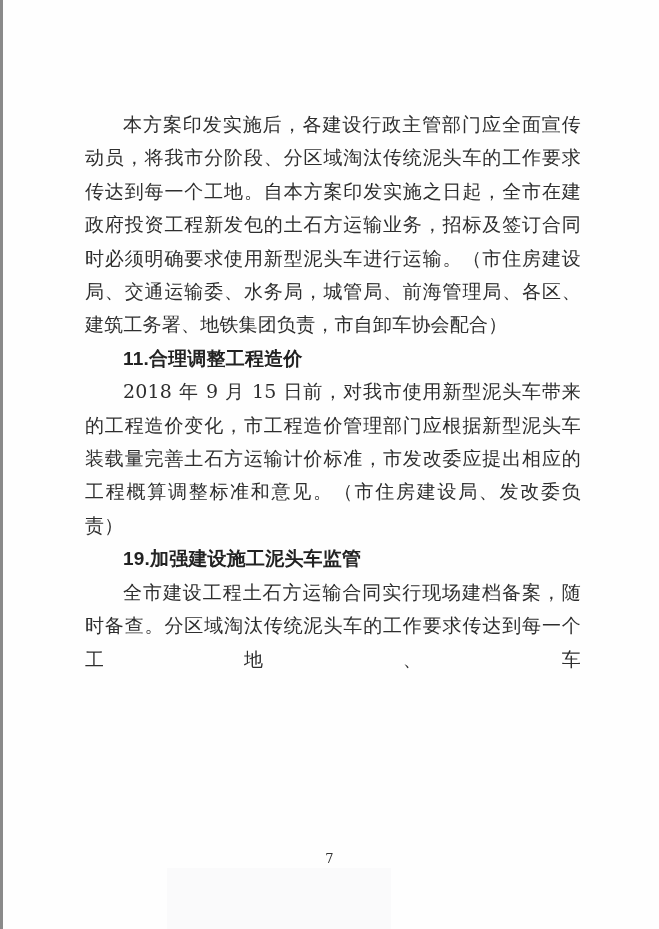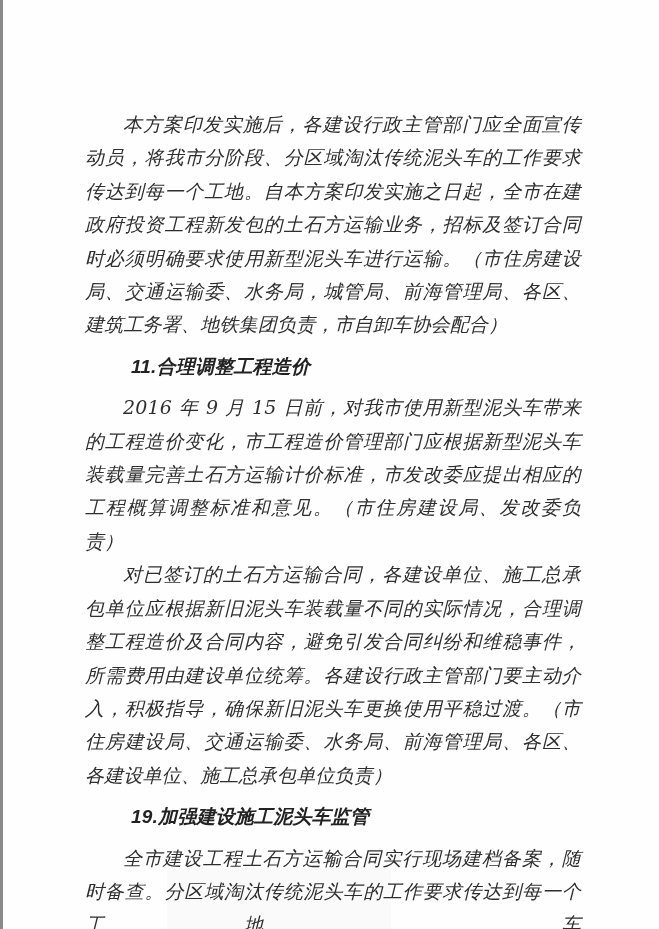--- a/index.html
+++ b/index.html
@@ -7,21 +7,20 @@
     padding: 0;
     background: #ffffff;
   }
   .page {
     position: relative;
     width: 659px;
     height: 929px;
     background: #fefefe;
     overflow: hidden;
     font-family: "DejaVu Serif", serif;
-    font-style: italic;
   }
   .edge-strip {
     position: absolute;
     left: 0;
     top: 0;
     width: 3px;
     height: 929px;
     background: #8a8a8a;
   }
   .scan-shade {
@@ -46,21 +45,21 @@
     text-align: justify;
     text-indent: 2em;
     letter-spacing: 0.2px;
     color: #2e2e2e;
     font-family: "DejaVu Serif", serif;
   }
   .body-para.continued {
     text-align-last: justify;
   }
   .section-heading {
-    margin: 8px;
+    margin: 0;
     font-size: 19px;
     font-weight: bold;
     line-height: 33.4px;
     text-indent: 2em;
     letter-spacing: 0.2px;
     color: #222222;
     font-family: "Liberation Sans", sans-serif;
   }
   .page-number {
     position: absolute;
@@ -80,23 +79,22 @@
 
   <div class="edge-strip"></div>
   <div class="scan-shade"></div>
 
   <div class="content">
 
     <p class="body-para">本方案印发实施后，各建设行政主管部门应全面宣传动员，将我市分阶段、分区域淘汰传统泥头车的工作要求传达到每一个工地。自本方案印发实施之日起，全市在建政府投资工程新发包的土石方运输业务，招标及签订合同时必须明确要求使用新型泥头车进行运输。（市住房建设局、交通运输委、水务局，城管局、前海管理局、各区、建筑工务署、地铁集团负责，市自卸车协会配合）</p>
 
     <h3 class="section-heading">11.合理调整工程造价</h3>
 
-    <p class="body-para">2016 年 9 月 15 日前，对我市使用新型泥头车带来的工程造价变化，市工程造价管理部门应根据新型泥头车装载量完善土石方运输计价标准，市发改委应提出相应的工程概算调整标准和意见。（市住房建设局、发改委负责）</p>
+    <p class="body-para">2018 年 9 月 15 日前，对我市使用新型泥头车带来的工程造价变化，市工程造价管理部门应根据新型泥头车装载量完善土石方运输计价标准，市发改委应提出相应的工程概算调整标准和意见。（市住房建设局、发改委负责）</p>
 
-    <p class="body-para">对已签订的土石方运输合同，各建设单位、施工总承包单位应根据新旧泥头车装载量不同的实际情况，合理调整工程造价及合同内容，避免引发合同纠纷和维稳事件，所需费用由建设单位统筹。各建设行政主管部门要主动介入，积极指导，确保新旧泥头车更换使用平稳过渡。（市住房建设局、交通运输委、水务局、前海管理局、各区、各建设单位、施工总承包单位负责）</p>
 
     <h3 class="section-heading">19.加强建设施工泥头车监管</h3>
 
     <p class="body-para continued">全市建设工程土石方运输合同实行现场建档备案，随时备查。分区域淘汰传统泥头车的工作要求传达到每一个工地、车</p>
 
   </div>
 
   <div class="page-number">7</div>
 
 </div>

